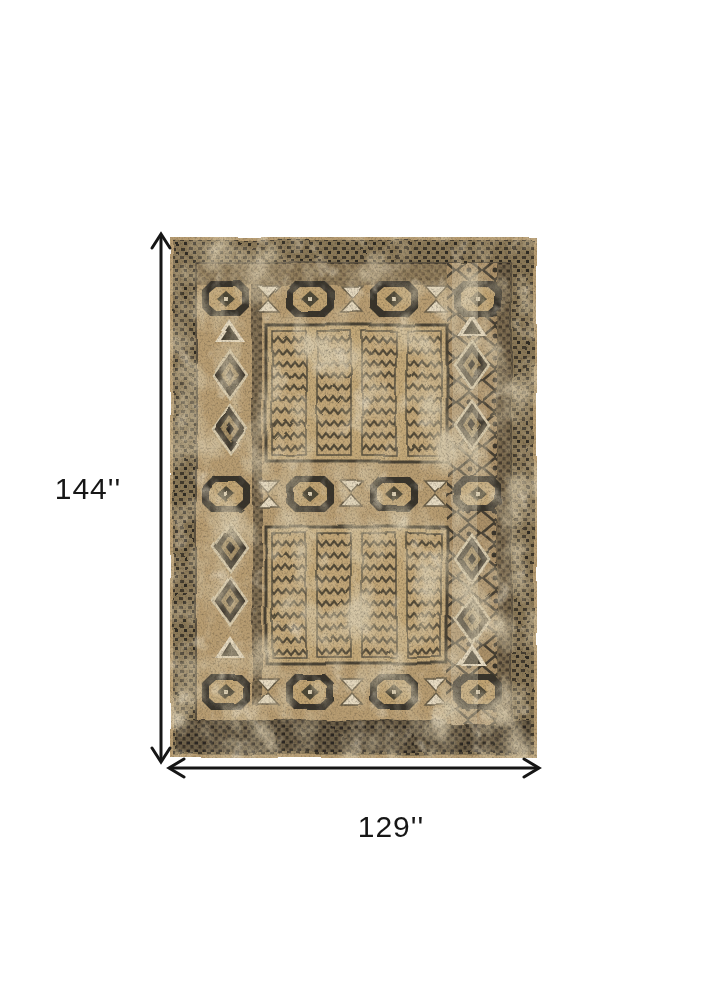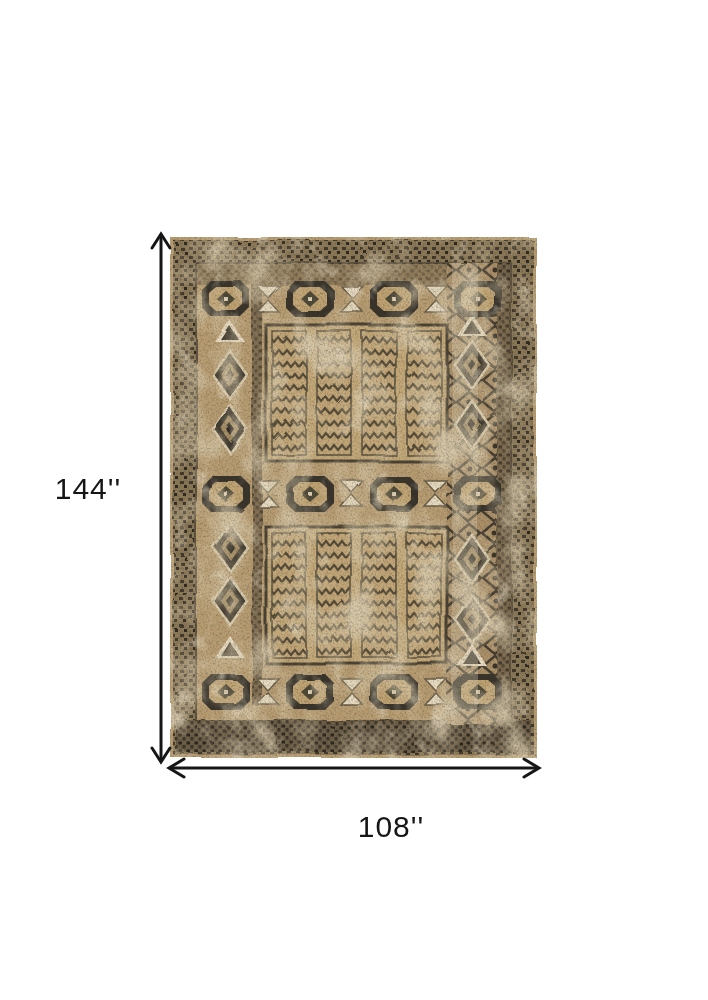--- a/index.html
+++ b/index.html
@@ -181,15 +181,15 @@
       </g>
       <g>
         <line x1="172" y1="768" x2="536" y2="768"></line>
         <polyline points="184,759 169,768 184,777"></polyline>
         <polyline points="524,759 539,768 524,777"></polyline>
       </g>
     </g>
   </svg>
 
   <div class="dim-label h">144''</div>
-  <div class="dim-label w">108''</div>
+  <div class="dim-label w">129''</div>
 
 </div>
 
 </body></html>

